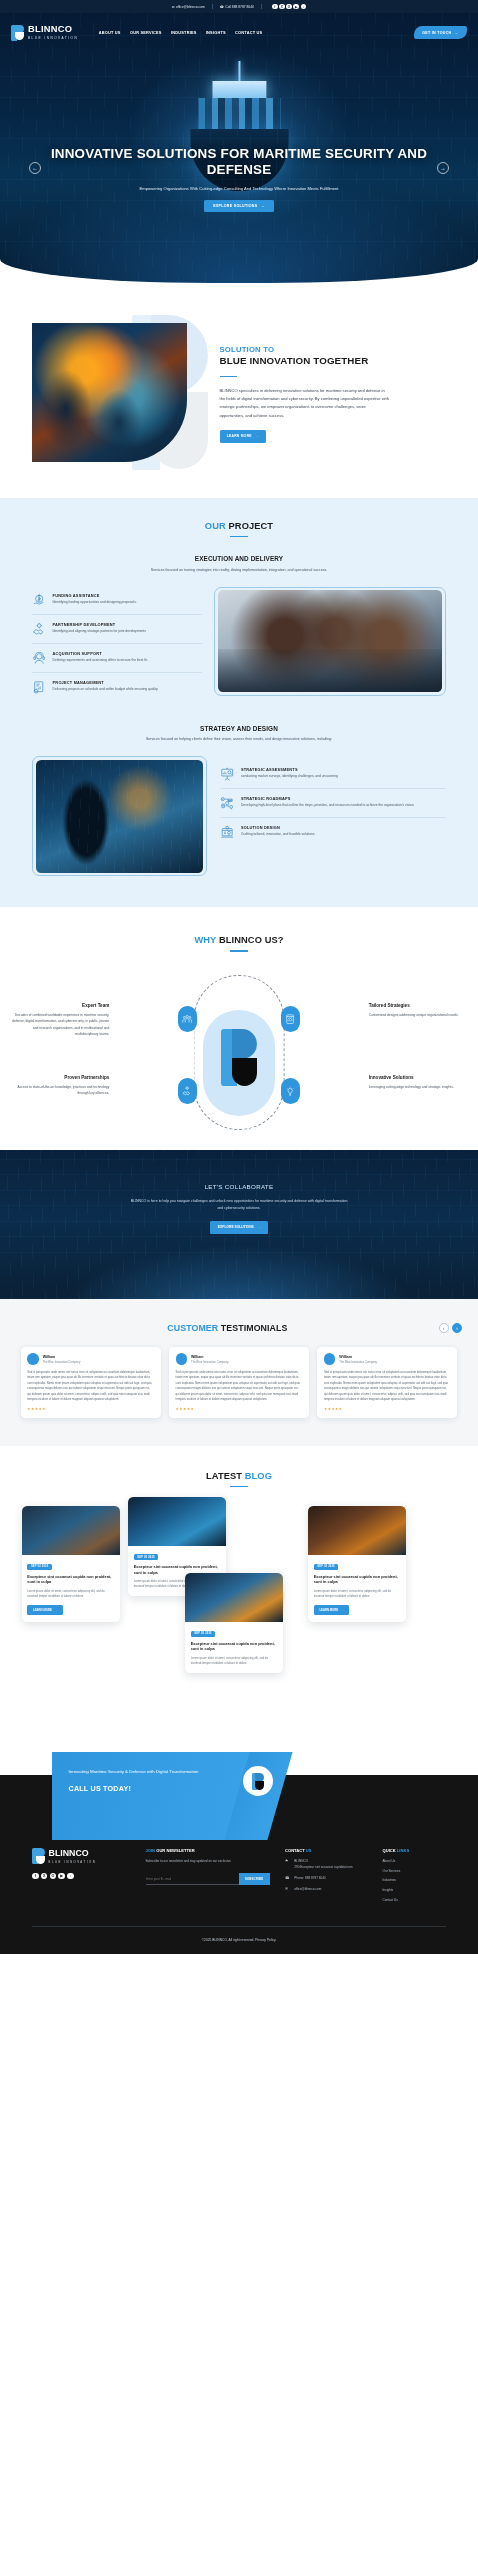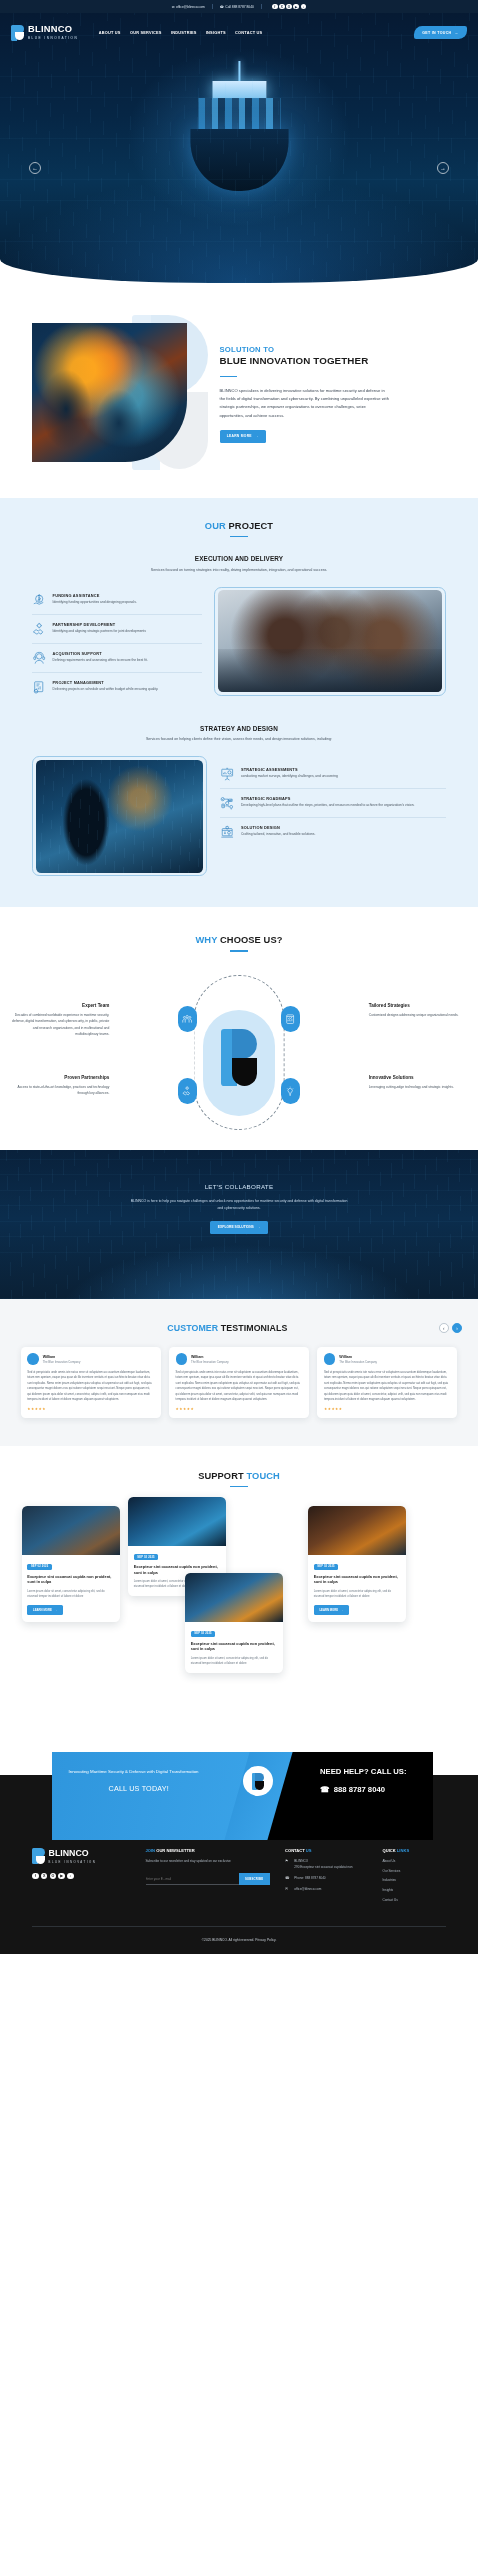--- a/index.html
+++ b/index.html
@@ -304,21 +304,21 @@
 
   
   .callwrap{ position:relative; height:93px; background:linear-gradient(180deg,#fff 0%,#fff 40%,#141414 40%,#141414 100%); }
   .callban{ position:absolute; left:52px; top:14.4px; width:381px; height:88px; display:flex; overflow:hidden; }
   .cb-left{
     width:206px; background:linear-gradient(100deg,#2f96dd,#3aa3e8); color:#fff;
     padding:15.5px 0 0 16.5px; position:relative;
   }
   .cb-left::after{ content:""; position:absolute; right:-21.6px; top:0; width:43px; height:100%; background:inherit; transform:skewX(-16deg); }
   .cb-left .l1{ font-size:4.4px; line-height:1.75; }
-  .cb-left .l2{ font-size:7.2px; font-weight:normal; margin-top:8.2px; letter-spacing:0.2px;margin-left:40px; }
+  .cb-left .l2{ font-size:7.2px; font-weight:bold; margin-top:8.2px; letter-spacing:0.2px; }
   .cb-right{ flex:1; background:#000; color:#fff; padding:14.4px 0 0 62px; }
   .cb-right .r1{ font-size:7.7px; font-weight:bold; line-height:1.25; }
   .cb-right .r2{ font-size:7.7px; font-weight:bold; margin-top:8.2px; display:flex; align-items:center; gap:4.1px; }
   .cb-badge{
     position:absolute; left:191px; top:14px; width:30px; height:30px; border-radius:50%;
     background:#fff; display:flex; align-items:center; justify-content:center; z-index:5;
   }
   .cb-badge .m{ position:relative; width:12.4px; height:17.5px; }
   .cb-badge .m .q1{ position:absolute; left:0; top:0; width:5.2px; height:17.5px; background:#3ea1e0; border-radius:1px 0 0 1px;}
   .cb-badge .m .q2{ position:absolute; left:3.6px; top:0; width:8.8px; height:9.3px; background:#3188c7; border-radius:0 4.6px 4.6px 0;}
@@ -416,20 +416,28 @@
       </div>
       <button class="cta-pill">
         <span>GET IN TOUCH</span>
         <span>→</span>
       </button>
     </div>
 
     <button class="arrow-c arrow-l">←</button>
     <button class="arrow-c arrow-r">→</button>
 
+    <div class="hero-body">
+      <h1>INNOVATIVE SOLUTIONS FOR MARITIME SECURITY AND DEFENSE</h1>
+      <p>Empowering Organizations With Cutting-edge Consulting And Technology Where Innovation Meets Fulfillment</p>
+      <button class="hero-btn">
+        <span>EXPLORE SOLUTIONS</span>
+        <span>→</span>
+      </button>
+    </div>
   </div>
 
   <div class="welcome">
     <div class="wel-img">
       <div class="bgB">
           <i class="a"></i>
           <i class="b"></i>
           <i class="c"></i>
         </div>
       <div class="photo"></div>
@@ -563,21 +571,21 @@
           <p>Crafting tailored, innovative, and feasible solutions.</p>
             </div>
         </div>
       </div>
     </div>
   </div>
 
   <div class="why">
     <div class="sec-title">
       <span class="blue">WHY</span>
-      <span>CHOOSE US?</span>
+      <span>BLINNCO US?</span>
     </div>
     <div class="rule-c"></div>
 
     <div class="why-grid">
       <div class="why-center"></div>
       <div class="why-blob"></div>
       <div class="why-logo">
           <div class="p1"></div>
           <div class="p2"></div>
           <div class="p3"></div>
@@ -682,22 +690,22 @@
             </div>
           </div>
         <p>Sed ut perspiciatis unde omnis iste natus error sit voluptatem accusantium doloremque laudantium, totam rem aperiam, eaque ipsa quae ab illo inventore veritatis et quasi architecto beatae vitae dicta sunt explicabo. Nemo enim ipsam voluptatem quia voluptas sit aspernatur aut odit aut fugit, sed quia consequuntur magni dolores eos qui ratione voluptatem sequi nesciunt. Neque porro quisquam est, qui dolorem ipsum quia dolor sit amet, consectetur, adipisci velit, sed quia non numquam eius modi tempora incidunt ut labore et dolore magnam aliquam quaerat voluptatem.</p>
         <div class="stars">★★★★★</div>
       </div>
     </div>
   </div>
 
   <div class="blog">
     <div class="sec-title">
-      <span>SUPPORT</span>
-      <span class="blue">TOUCH</span>
+      <span>LATEST</span>
+      <span class="blue">BLOG</span>
     </div>
     <div class="rule-c"></div>
 
     <div class="blog-grid">
       <div class="bcard bc1">
         <div class="bimg bi1"></div>
         <div class="bbody">
           <span class="btag">SEP 02 2025</span>
           <h4>Excepteur sint occaecat cupida non proident, sunt in culpa</h4>
           <p>Lorem ipsum dolor sit amet, consectetur adipiscing elit, sed do eiusmod tempor incididunt ut labore et dolore</p>
@@ -737,27 +745,20 @@
       </div>
     </div>
   </div>
 
   <div class="callwrap">
     <div class="callban">
       <div class="cb-left">
         <div class="l1">Innovating Maritime Security &amp; Defense with Digital Transformation</div>
         <div class="l2">CALL US TODAY!</div>
       </div>
-      <div class="cb-right">
-        <div class="r1">NEED HELP? CALL US:</div>
-        <div class="r2">
-          <span>☎</span>
-          <span>888 8787 8040</span>
-        </div>
-      </div>
       <div class="cb-badge">
         <div class="m">
             <div class="q1"></div>
             <div class="q2"></div>
             <div class="q3"></div>
           </div>
       </div>
     </div>
   </div>
 

